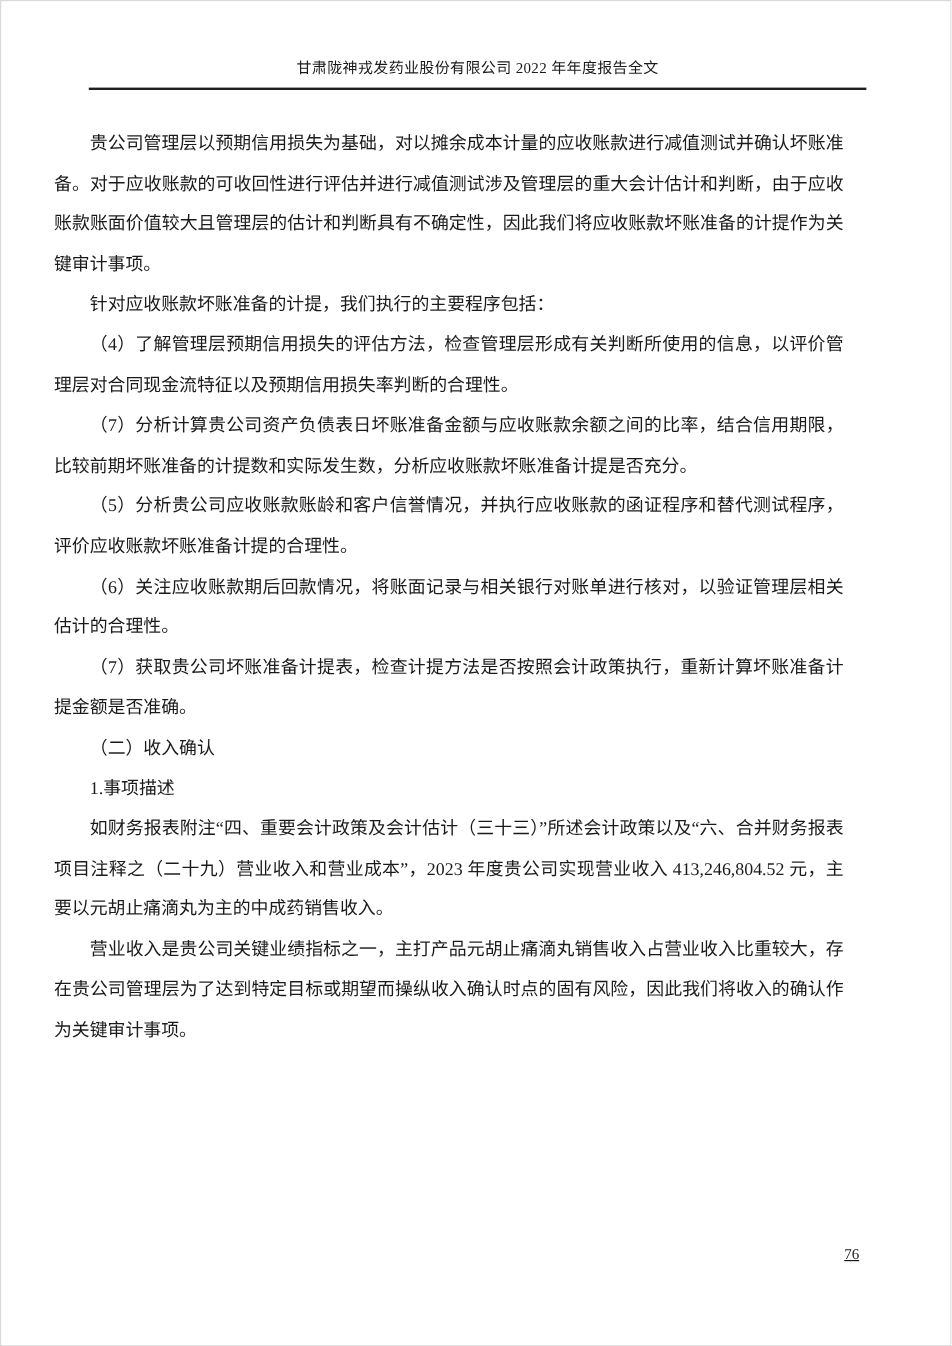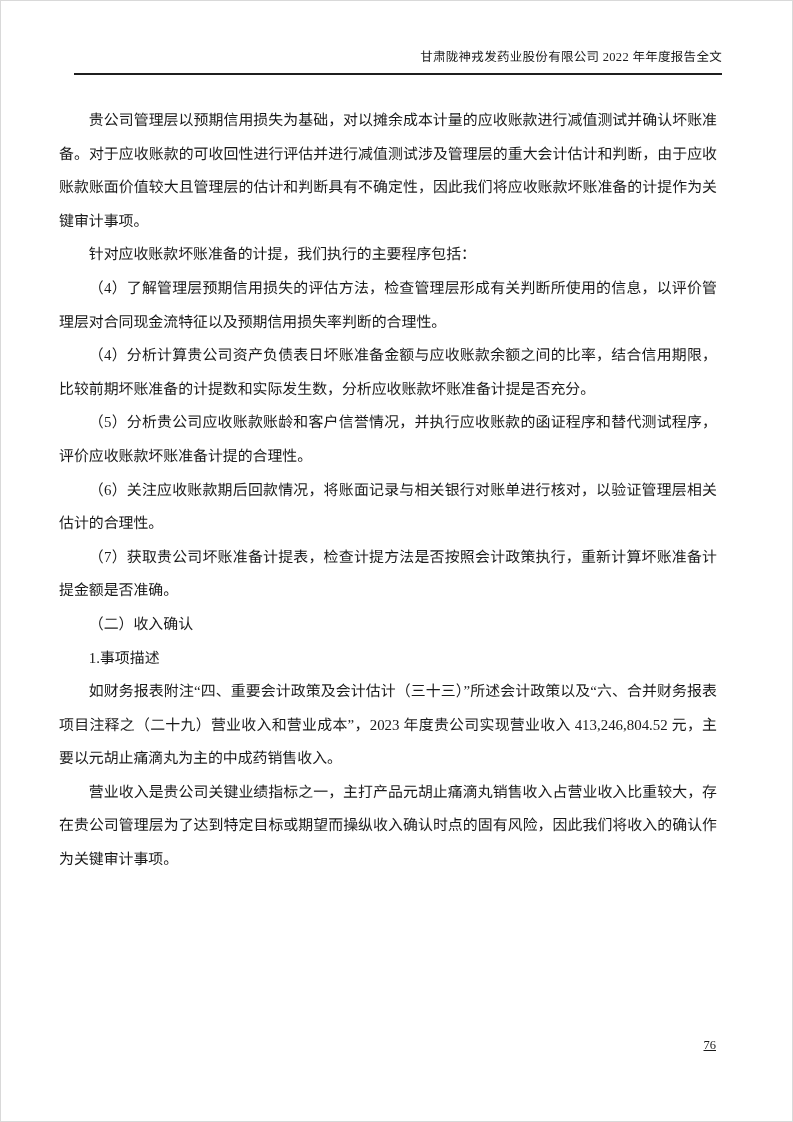--- a/index.html
+++ b/index.html
@@ -16,37 +16,37 @@
     border: 1px solid #d9d9d9;
     font-family: "Liberation Serif", "DejaVu Serif", serif;
     color: #1a1a1a;
     overflow: hidden;
   }
   .header-title {
     position: absolute;
     left: 73px;
     top: 47px;
     width: 648px;
-    text-align: right;
+    text-align: center;
     font-size: 12.5px;
     line-height: 18px;
     letter-spacing: 0.3px;
     white-space: nowrap;
   }
   .header-rule {
     position: absolute;
     left: 73px;
     top: 72px;
     width: 648px;
     height: 2px;
     background: #1f1f1f;
   }
   .content {
     position: absolute;
-    left: 58px;
+    left: 44px;
     top: 103px;
     width: 658px;
     font-size: 14.9px;
     line-height: 33.6px;
     text-align: justify;
   }
   .content p {
     margin: 0;
     padding: 0;
     text-indent: 2em;
@@ -66,21 +66,21 @@
 <div class="page">
 
   <div class="header-title">甘肃陇神戎发药业股份有限公司 2022 年年度报告全文</div>
 
   <div class="header-rule"></div>
 
   <div class="content">
     <p>贵公司管理层以预期信用损失为基础，对以摊余成本计量的应收账款进行减值测试并确认坏账准备。对于应收账款的可收回性进行评估并进行减值测试涉及管理层的重大会计估计和判断，由于应收账款账面价值较大且管理层的估计和判断具有不确定性，因此我们将应收账款坏账准备的计提作为关键审计事项。</p>
     <p>针对应收账款坏账准备的计提，我们执行的主要程序包括：</p>
     <p>（4）了解管理层预期信用损失的评估方法，检查管理层形成有关判断所使用的信息，以评价管理层对合同现金流特征以及预期信用损失率判断的合理性。</p>
-    <p>（4）分析计算贵公司资产负债表日坏账准备金额与应收账款余额之间的比率，结合信用期限，比较前期坏账准备的计提数和实际发生数，分析应收账款坏账准备计提是否充分。</p>
+    <p>（7）分析计算贵公司资产负债表日坏账准备金额与应收账款余额之间的比率，结合信用期限，比较前期坏账准备的计提数和实际发生数，分析应收账款坏账准备计提是否充分。</p>
     <p>（5）分析贵公司应收账款账龄和客户信誉情况，并执行应收账款的函证程序和替代测试程序，评价应收账款坏账准备计提的合理性。</p>
     <p>（6）关注应收账款期后回款情况，将账面记录与相关银行对账单进行核对，以验证管理层相关估计的合理性。</p>
     <p>（7）获取贵公司坏账准备计提表，检查计提方法是否按照会计政策执行，重新计算坏账准备计提金额是否准确。</p>
     <p>（二）收入确认</p>
     <p>1.事项描述</p>
     <p>如财务报表附注“四、重要会计政策及会计估计（三十三）”所述会计政策以及“六、合并财务报表项目注释之（二十九）营业收入和营业成本”，2023 年度贵公司实现营业收入 413,246,804.52 元，主要以元胡止痛滴丸为主的中成药销售收入。</p>
     <p>营业收入是贵公司关键业绩指标之一，主打产品元胡止痛滴丸销售收入占营业收入比重较大，存在贵公司管理层为了达到特定目标或期望而操纵收入确认时点的固有风险，因此我们将收入的确认作为关键审计事项。</p>
   </div>
 
   <div class="page-number">76</div>

